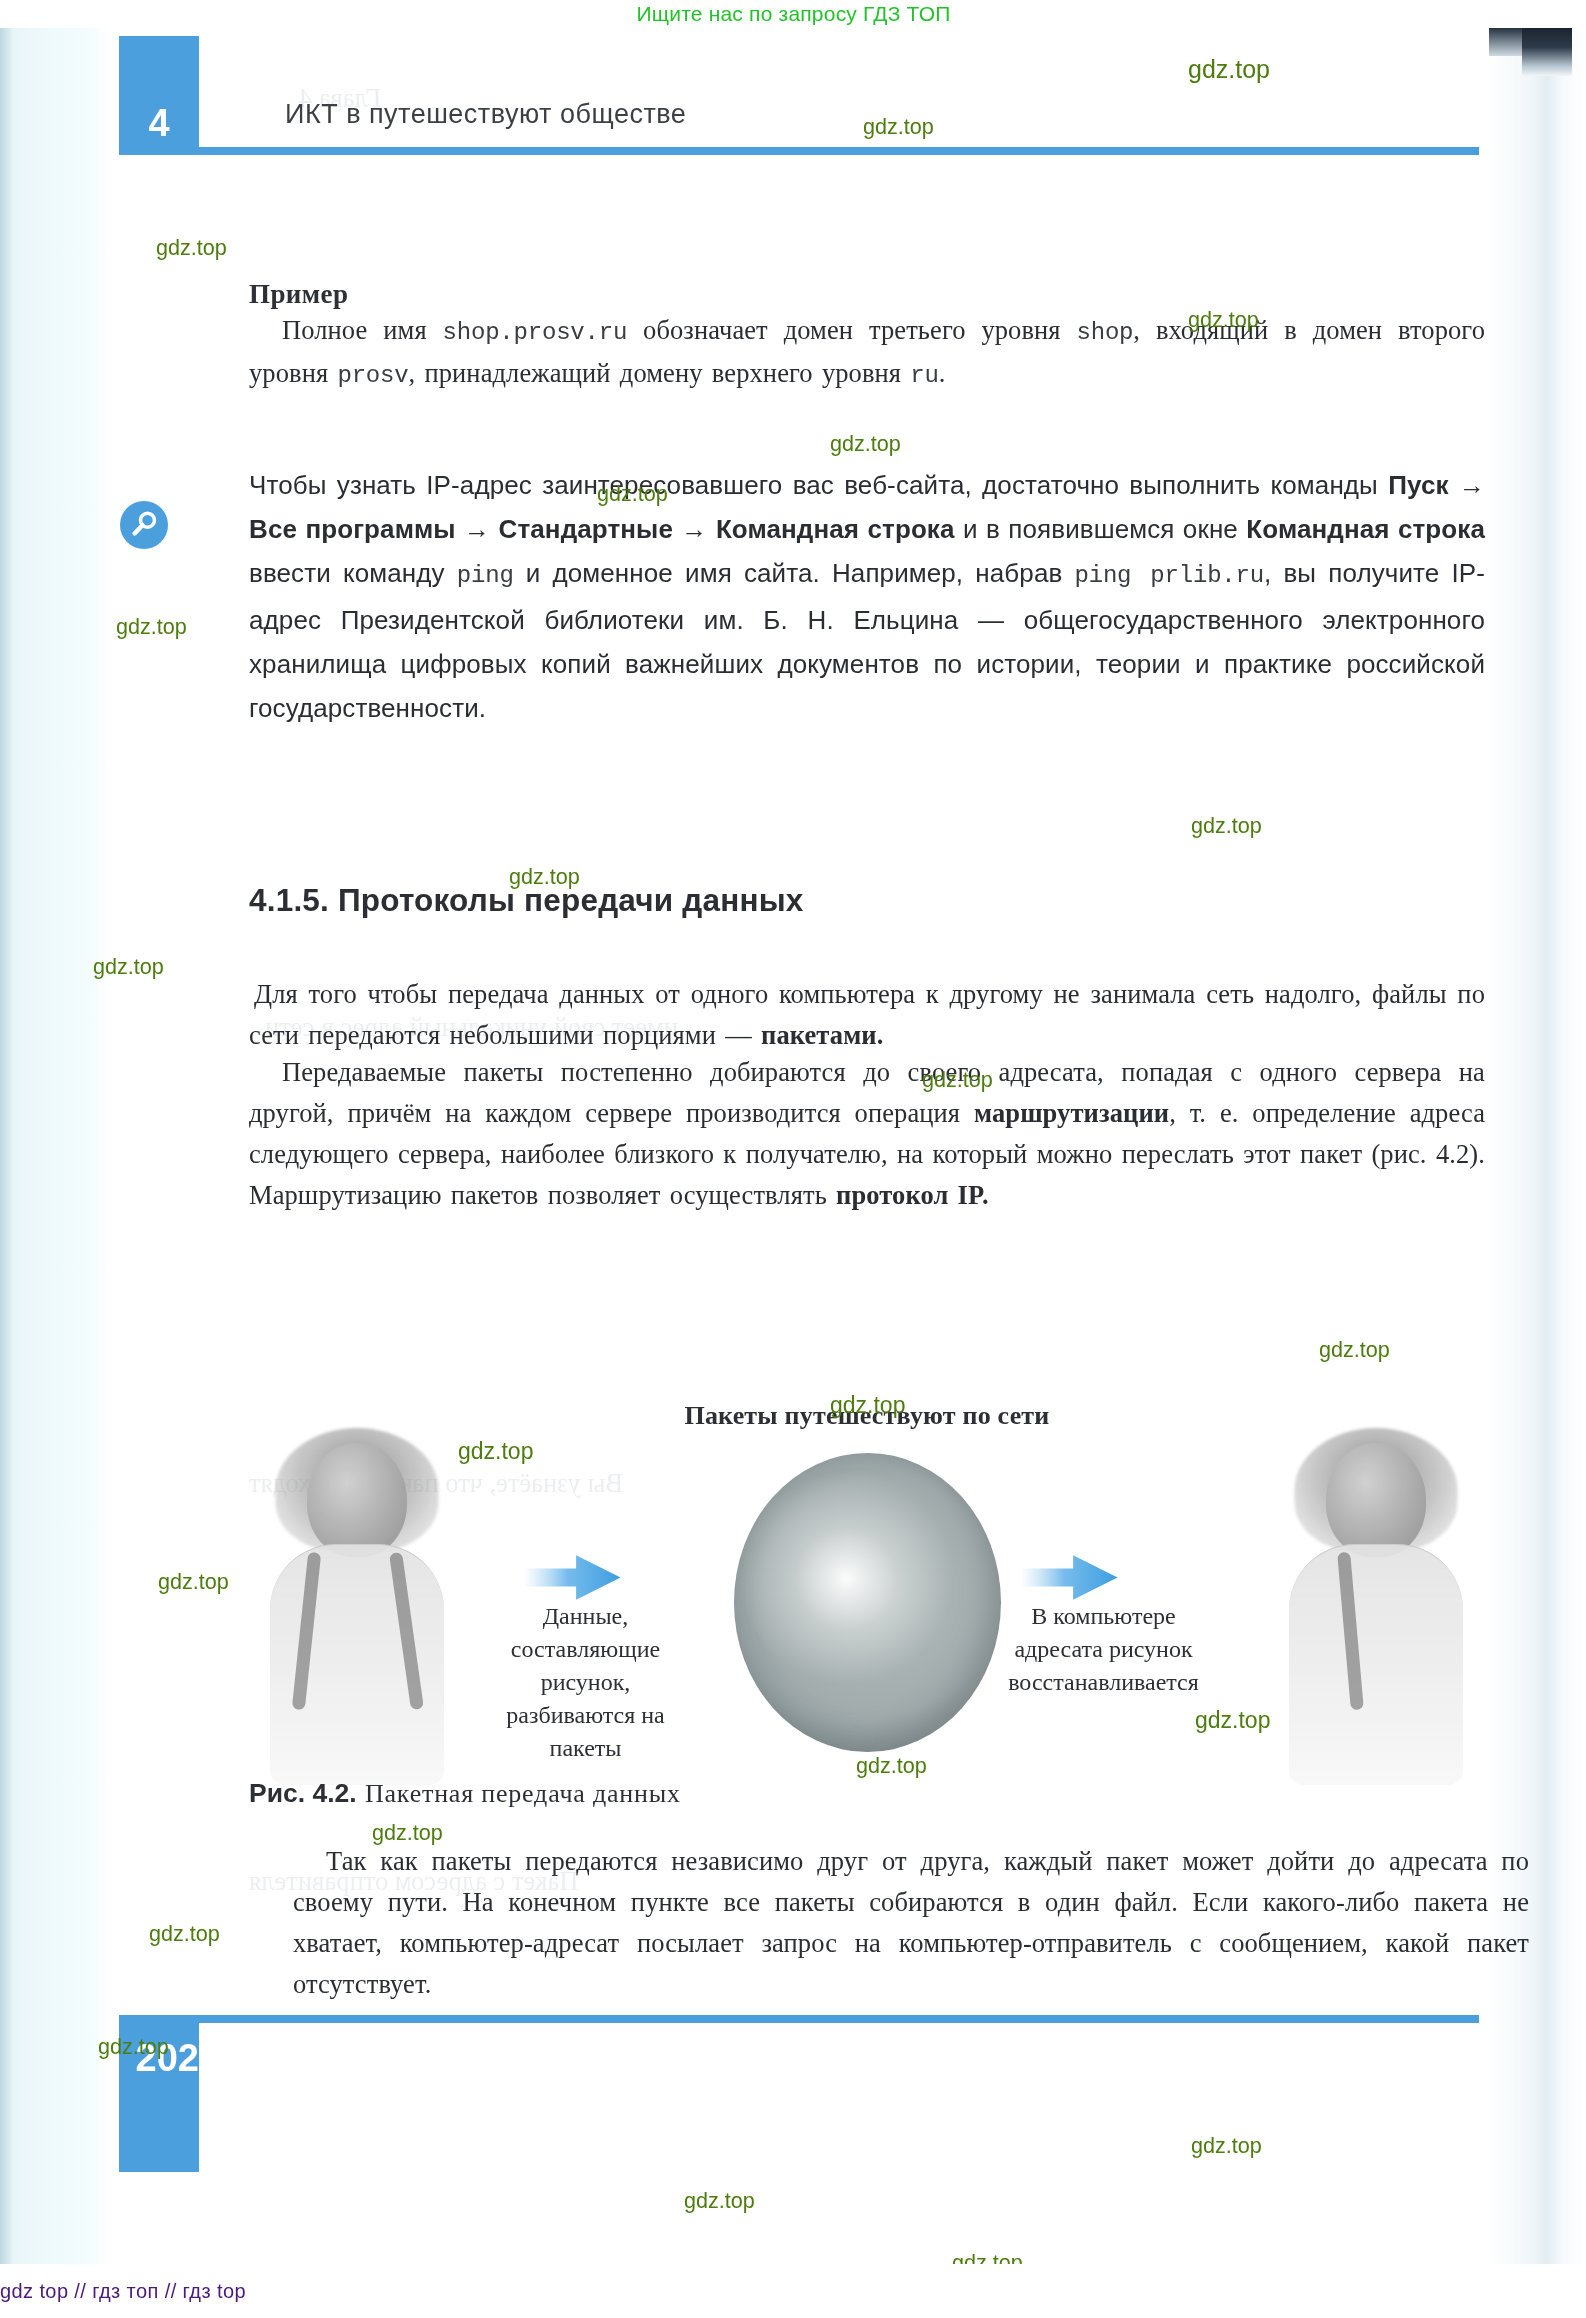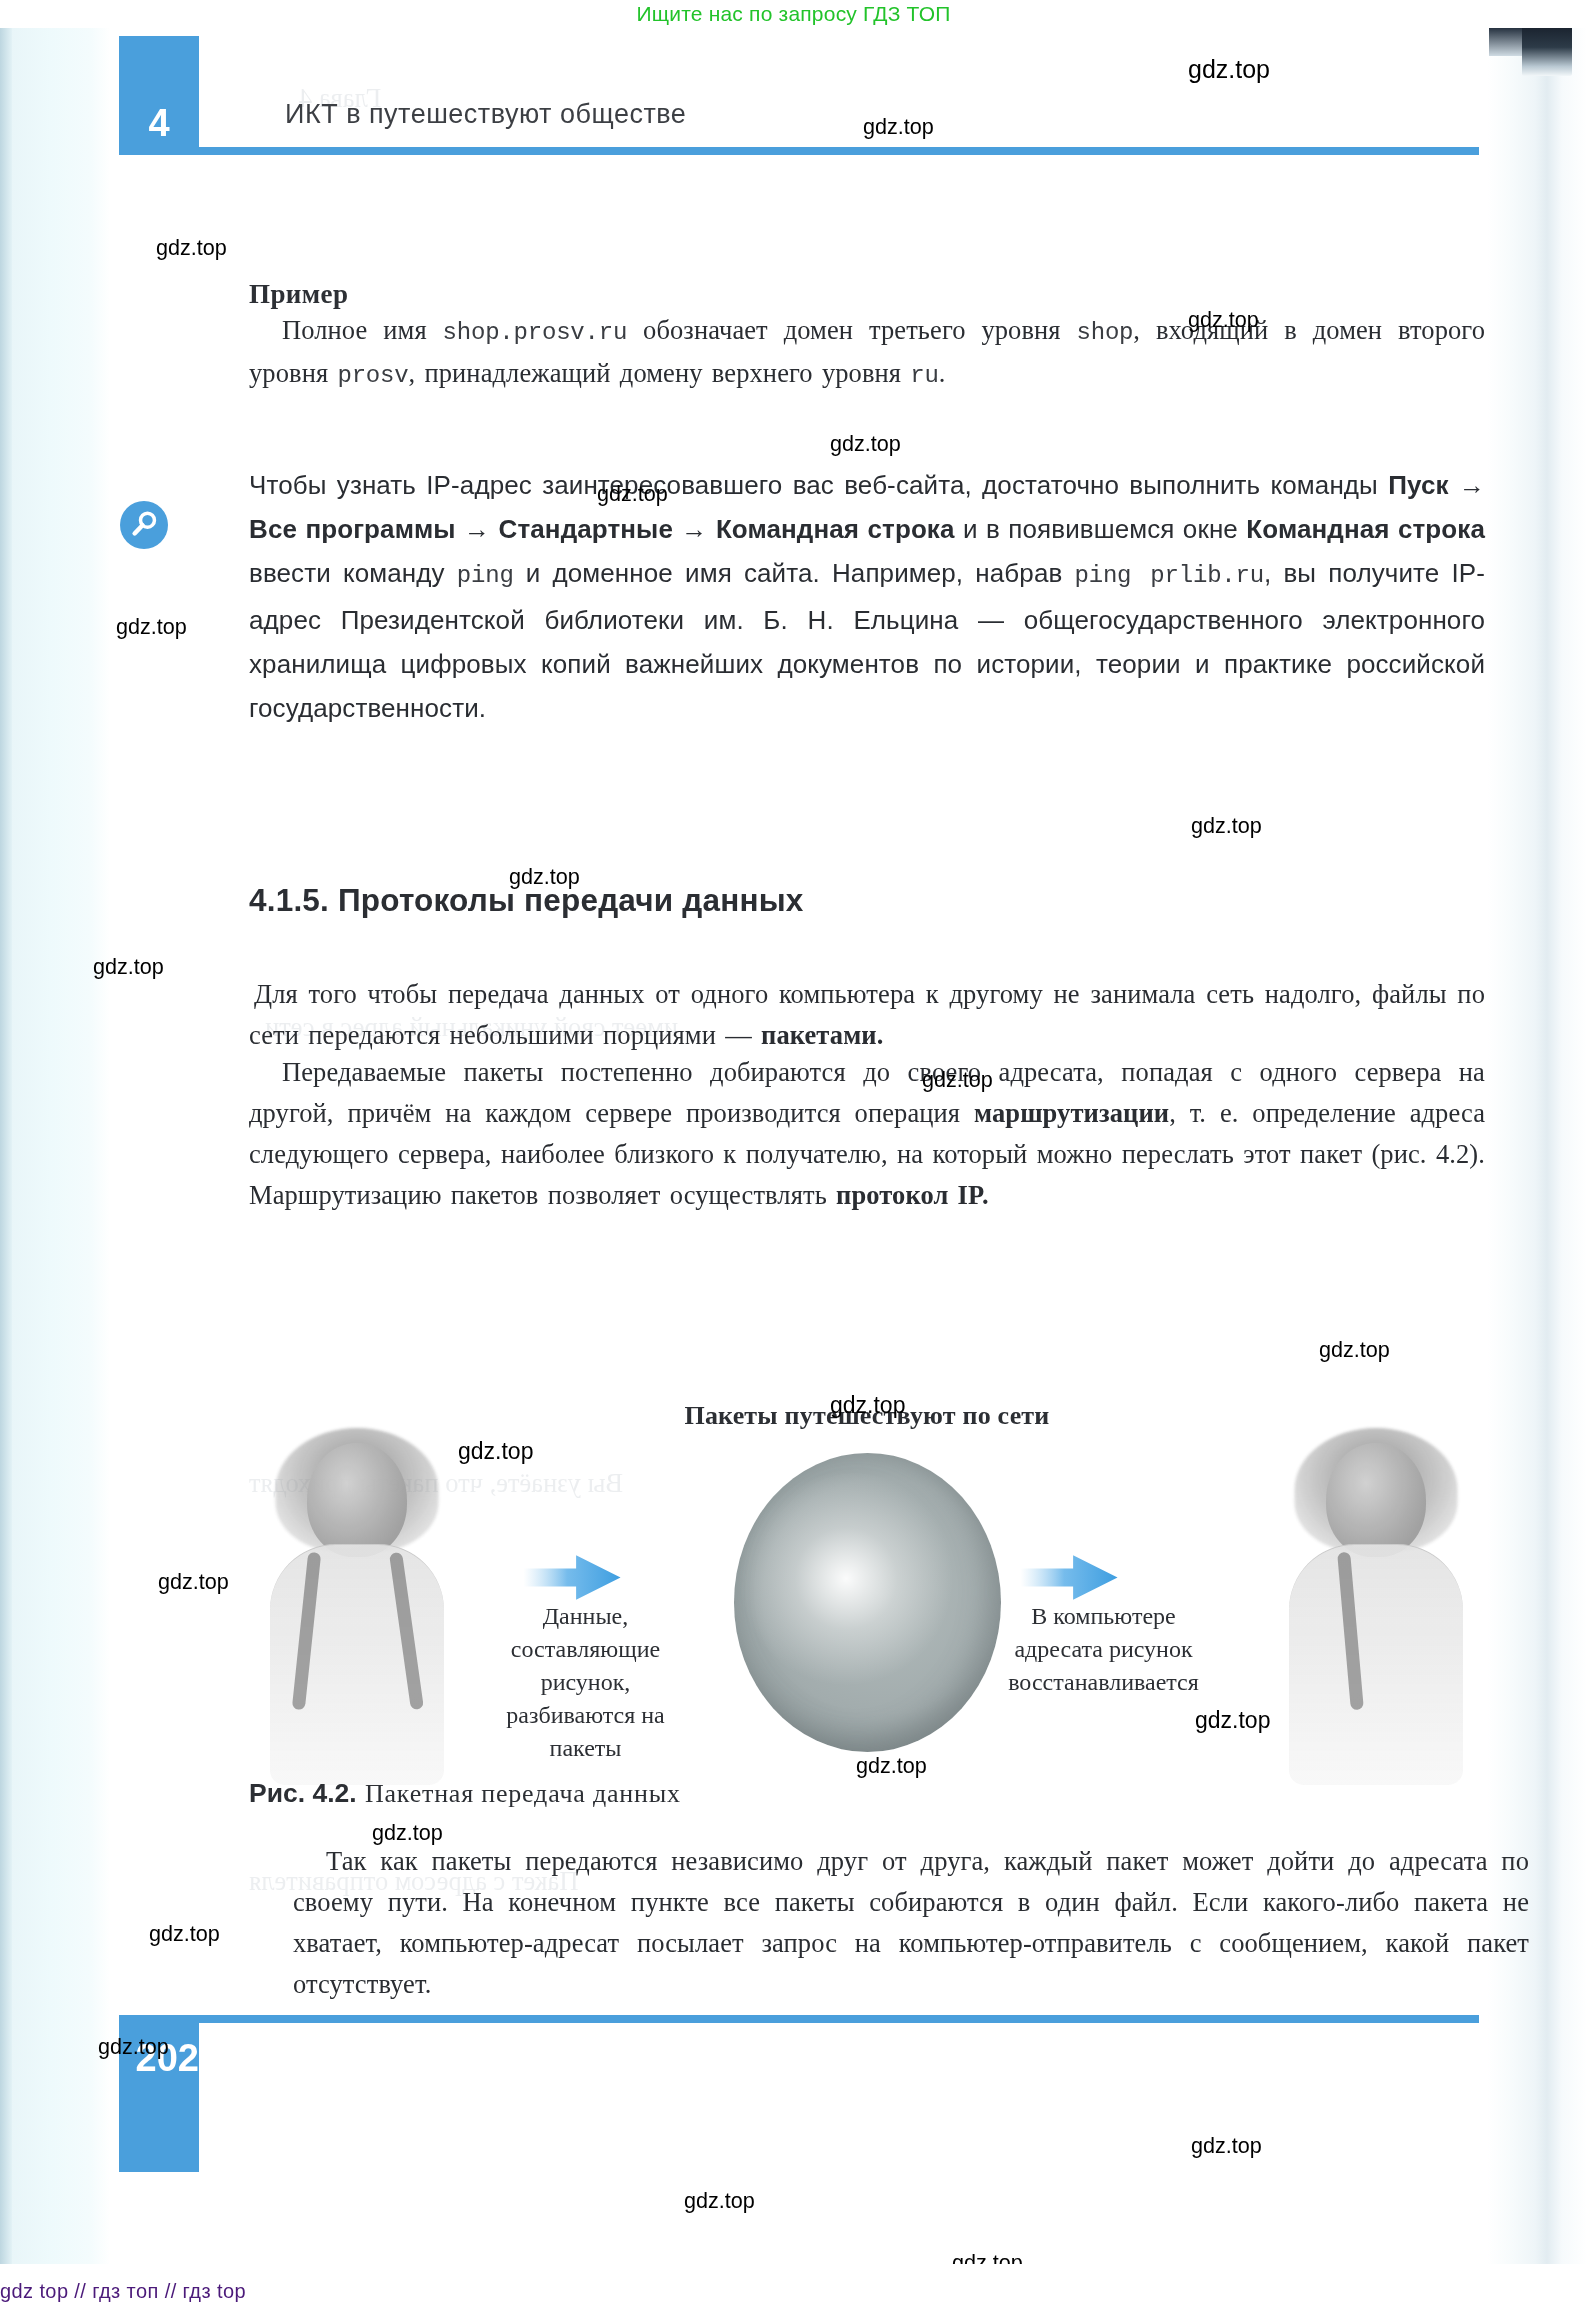--- a/index.html
+++ b/index.html
@@ -243,21 +243,21 @@
   .site-footer-text {
     color: #4b1a7a;
     font-family: "Liberation Sans", "DejaVu Sans", sans-serif;
     font-size: 20px; letter-spacing: 0.4px;
   }
 
   
   .wm {
     position: absolute;
     font-family: "Liberation Sans", "DejaVu Sans", sans-serif;
-    color: #000000;
+    color: #4d7c0f;
     white-space: nowrap;
     pointer-events: none;
   }
 
   
   .ghost {
     position: absolute; color: rgba(120,135,150,.14);
     font-family: "Liberation Serif", "DejaVu Serif", serif;
     font-size: 26.5px; line-height: 41px; white-space: nowrap;
     transform: scaleX(-1); pointer-events: none; user-select: none;

